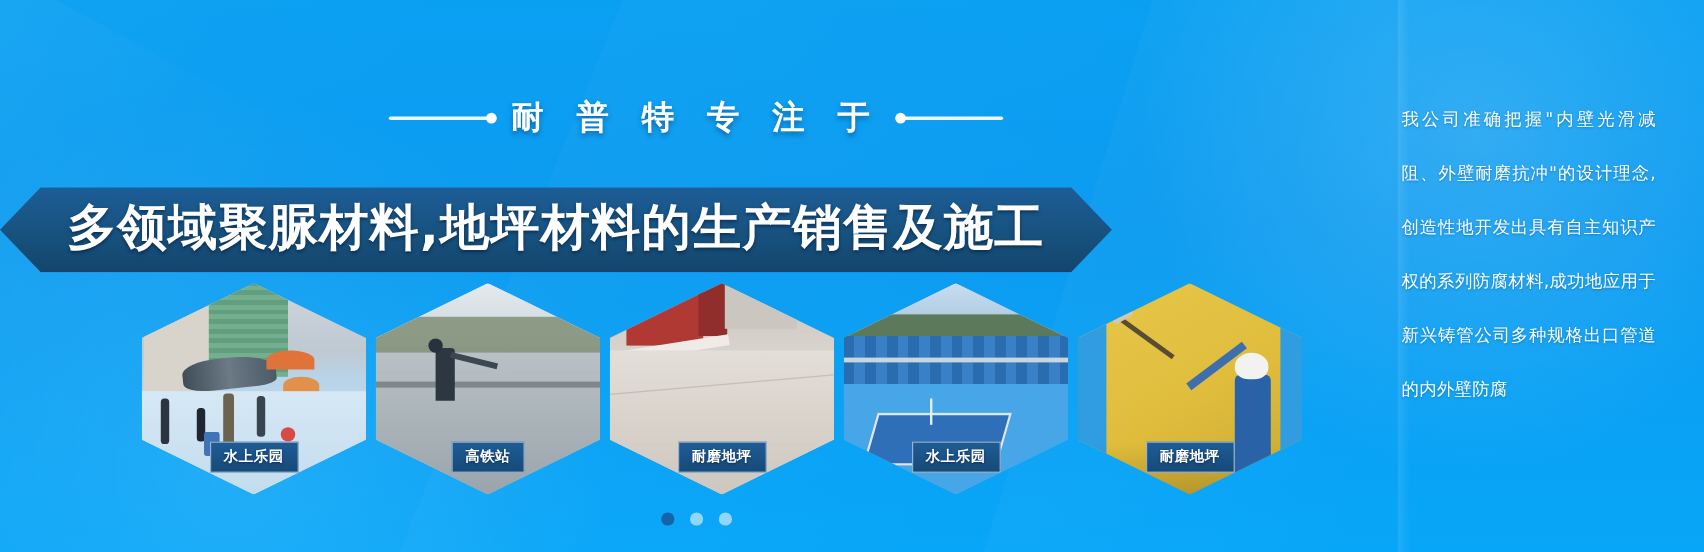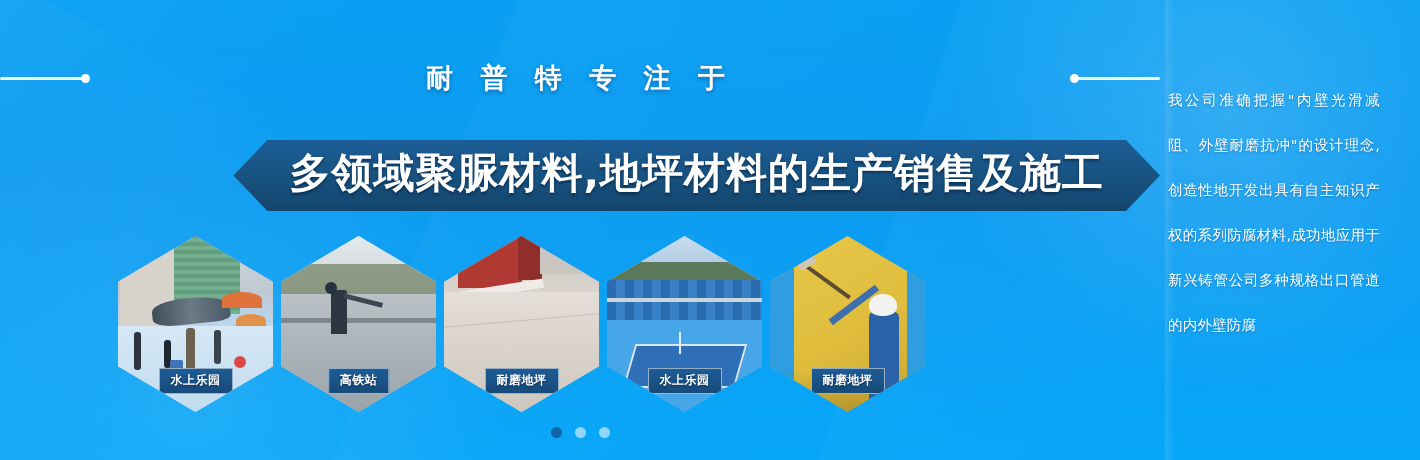--- a/index.html
+++ b/index.html
@@ -35,61 +35,61 @@
     pointer-events:none;
   }
   .glow-bl {
     position:absolute; left:-160px; bottom:-240px; width:700px; height:620px;
     background:radial-gradient(circle at 50% 50%, rgba(255,255,255,0.10), rgba(255,255,255,0) 68%);
     pointer-events:none;
   }
 
   
   .kicker-row {
-    position:absolute; left:0; top:60px; width:1160px;
-    display:flex; align-items:center; justify-content:space-between; gap:16px;
+    position:absolute; left:0; top:80px; width:1160px;
+    display:flex; align-items:center; justify-content:center; gap:16px;
   }
   .rule { position:relative; height:3px; width:86px; background:rgba(255,255,255,0.92); border-radius:2px; }
   .rule::after {
     content:""; position:absolute; top:-3px; width:9px; height:9px;
     border-radius:50%; background:#ffffff;
   }
   .rule-left::after  { right:-4px; }
   .rule-right::after { left:-4px; }
 
   .kicker {
     font-size:27px; font-weight:bold; color:#ffffff; letter-spacing:9px;
     text-shadow:0 2px 4px rgba(0,40,90,.45);
     font-family:"DejaVu Sans","Liberation Sans",sans-serif;
     white-space:nowrap;
   }
 
   
-  .plaque-wrap { position:absolute; left:0; top:140px; width:1160px; display:flex; justify-content:flex-end; }
+  .plaque-wrap { position:absolute; left:0; top:156px; width:1160px; display:flex; justify-content:flex-start; }
   .plaque {
     position:relative;
     padding:11px 56px 14px 56px;
     background:linear-gradient(180deg,#1d5d96 0%, #17527f 55%, #13456c 100%);
     clip-path: polygon(34px 0, calc(100% - 34px) 0, 100% 50%, calc(100% - 34px) 100%, 34px 100%, 0 50%);
     box-shadow:0 6px 18px rgba(0,40,80,.30);
   }
   .headline {
     font-size:41px; font-weight:bold; color:#ffffff; letter-spacing:1px;
     white-space:nowrap; line-height:1.12;
     text-shadow:0 2px 3px rgba(0,20,50,.55);
   }
 
   
   .hex-strip {
     position:absolute; left:118px; top:236px;
     display:flex; align-items:flex-start; gap:8px;
   }
   .hex {
     position:relative;
-    width:155px; height:176px;
+    width:187px; height:176px;
     clip-path: polygon(50% 0%, 100% 26%, 100% 74%, 50% 100%, 0% 74%, 0% 26%);
     overflow:hidden;
   }
   .hex-photo { position:absolute; inset:0; }
 
   .hex-caption {
     position:absolute; left:50%; transform:translateX(-50%);
     bottom:18px;
     padding:3px 11px 4px 11px;
     background:linear-gradient(180deg,#1e5c96,#164a78);

